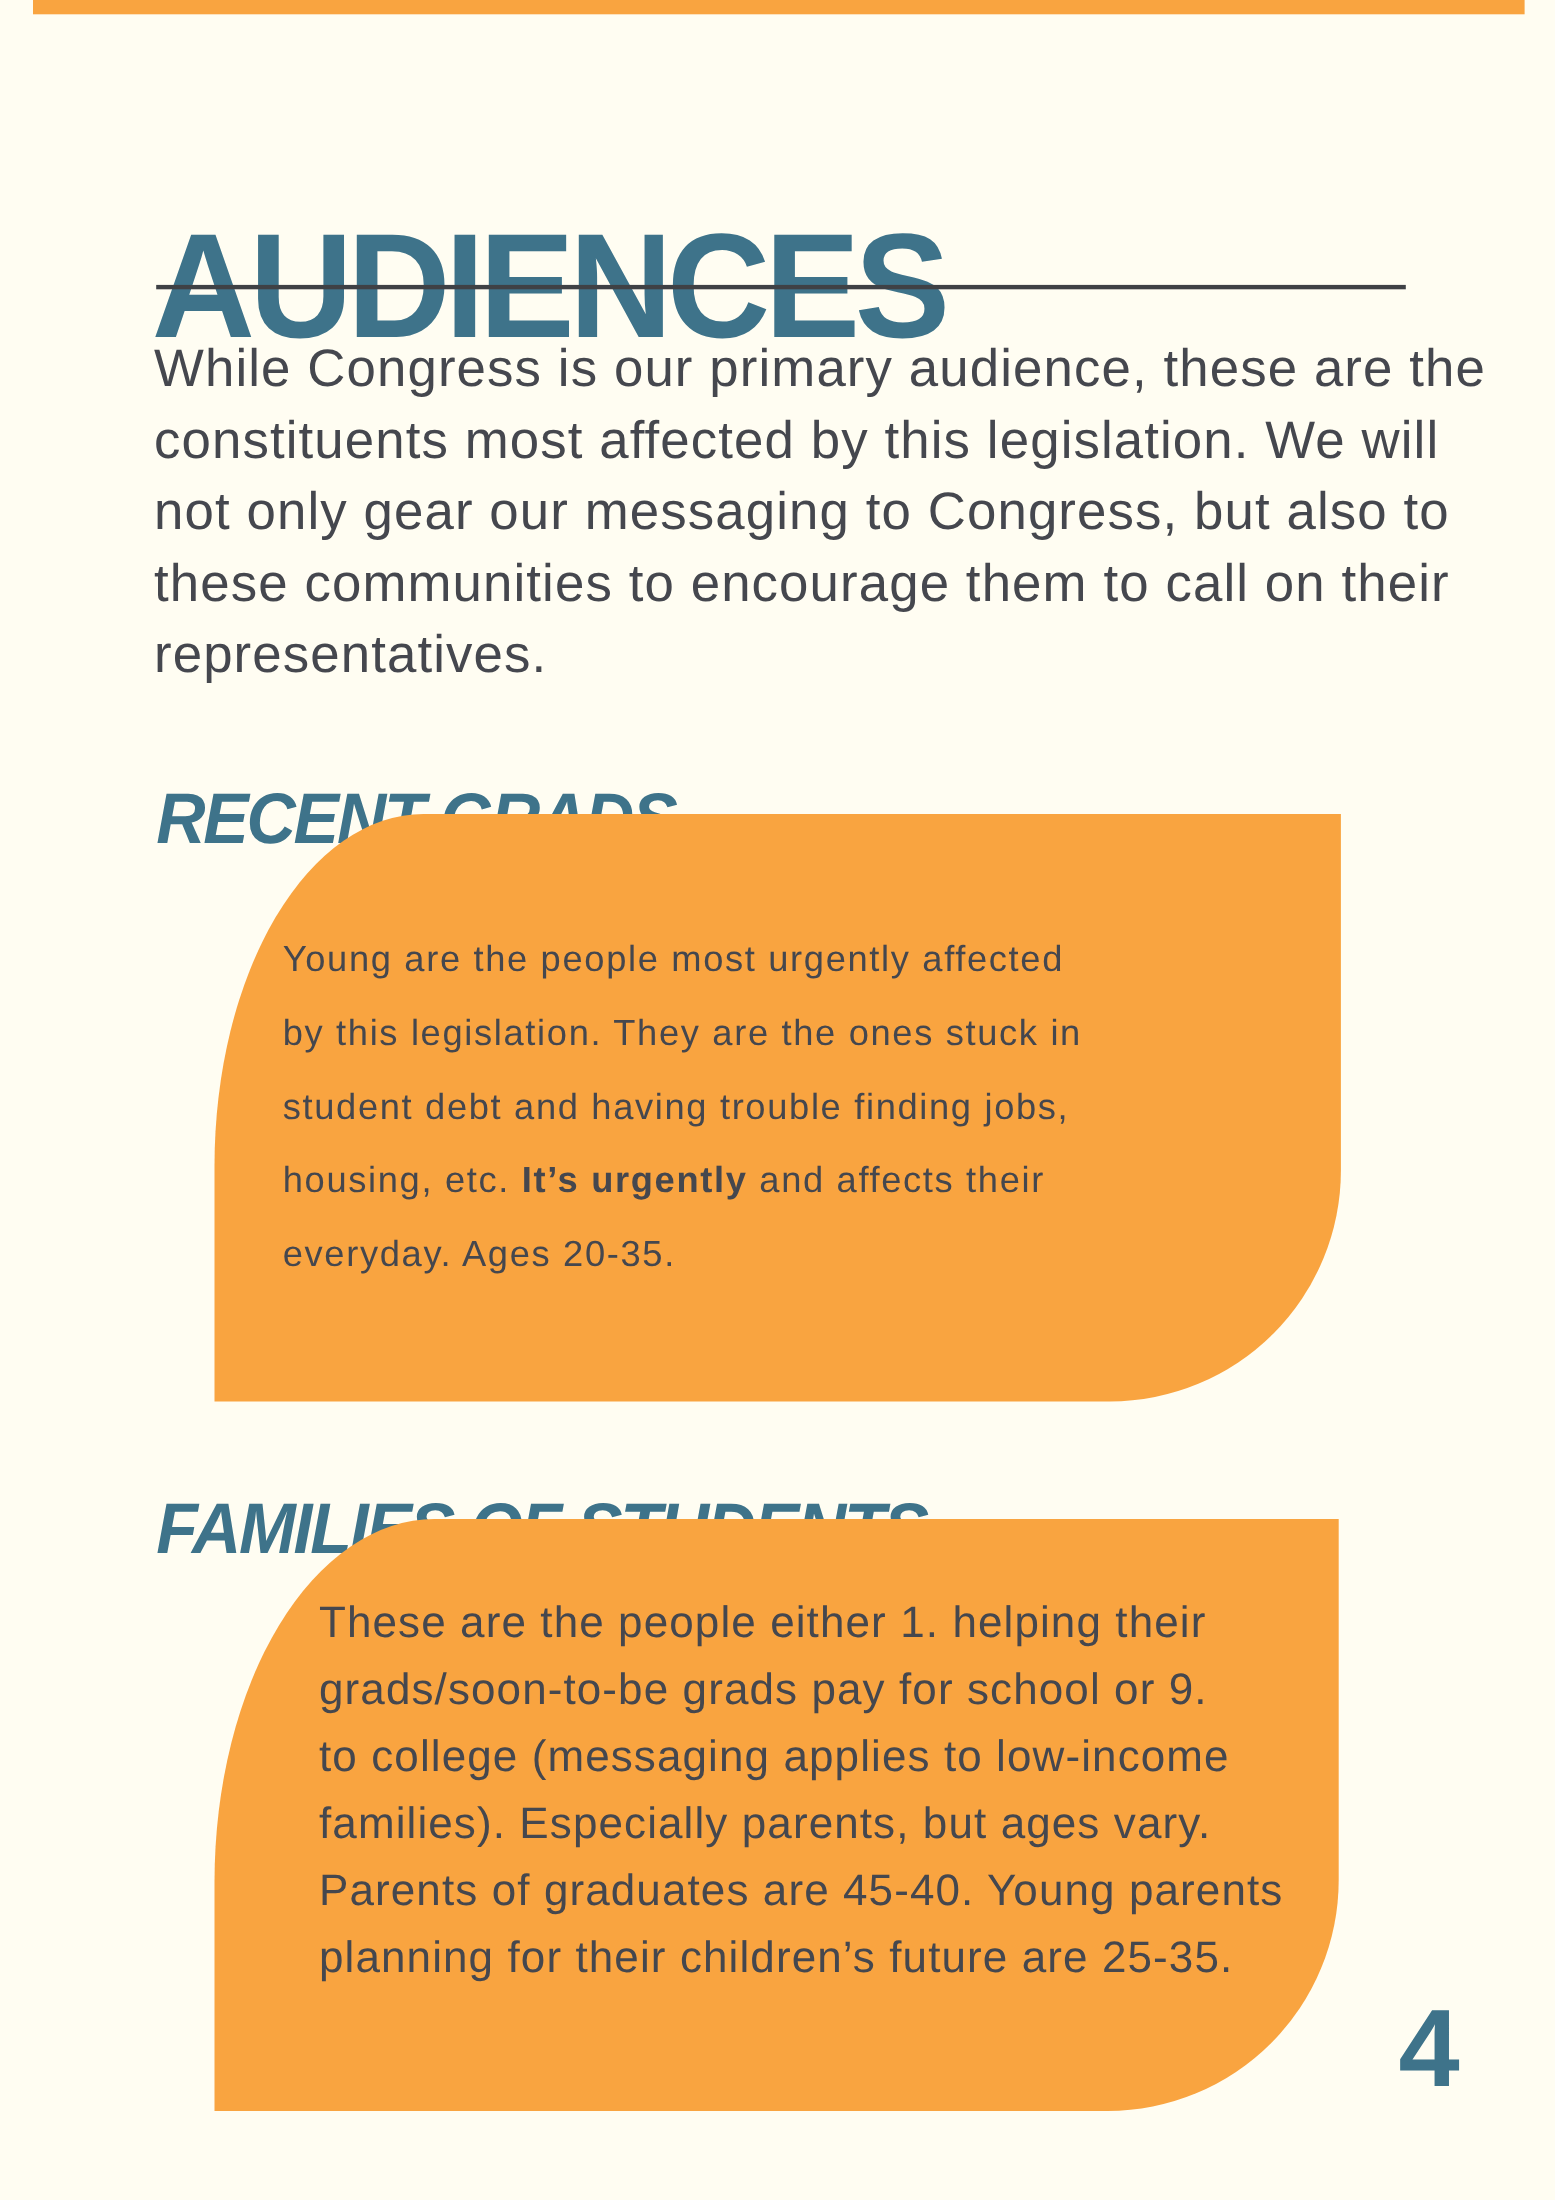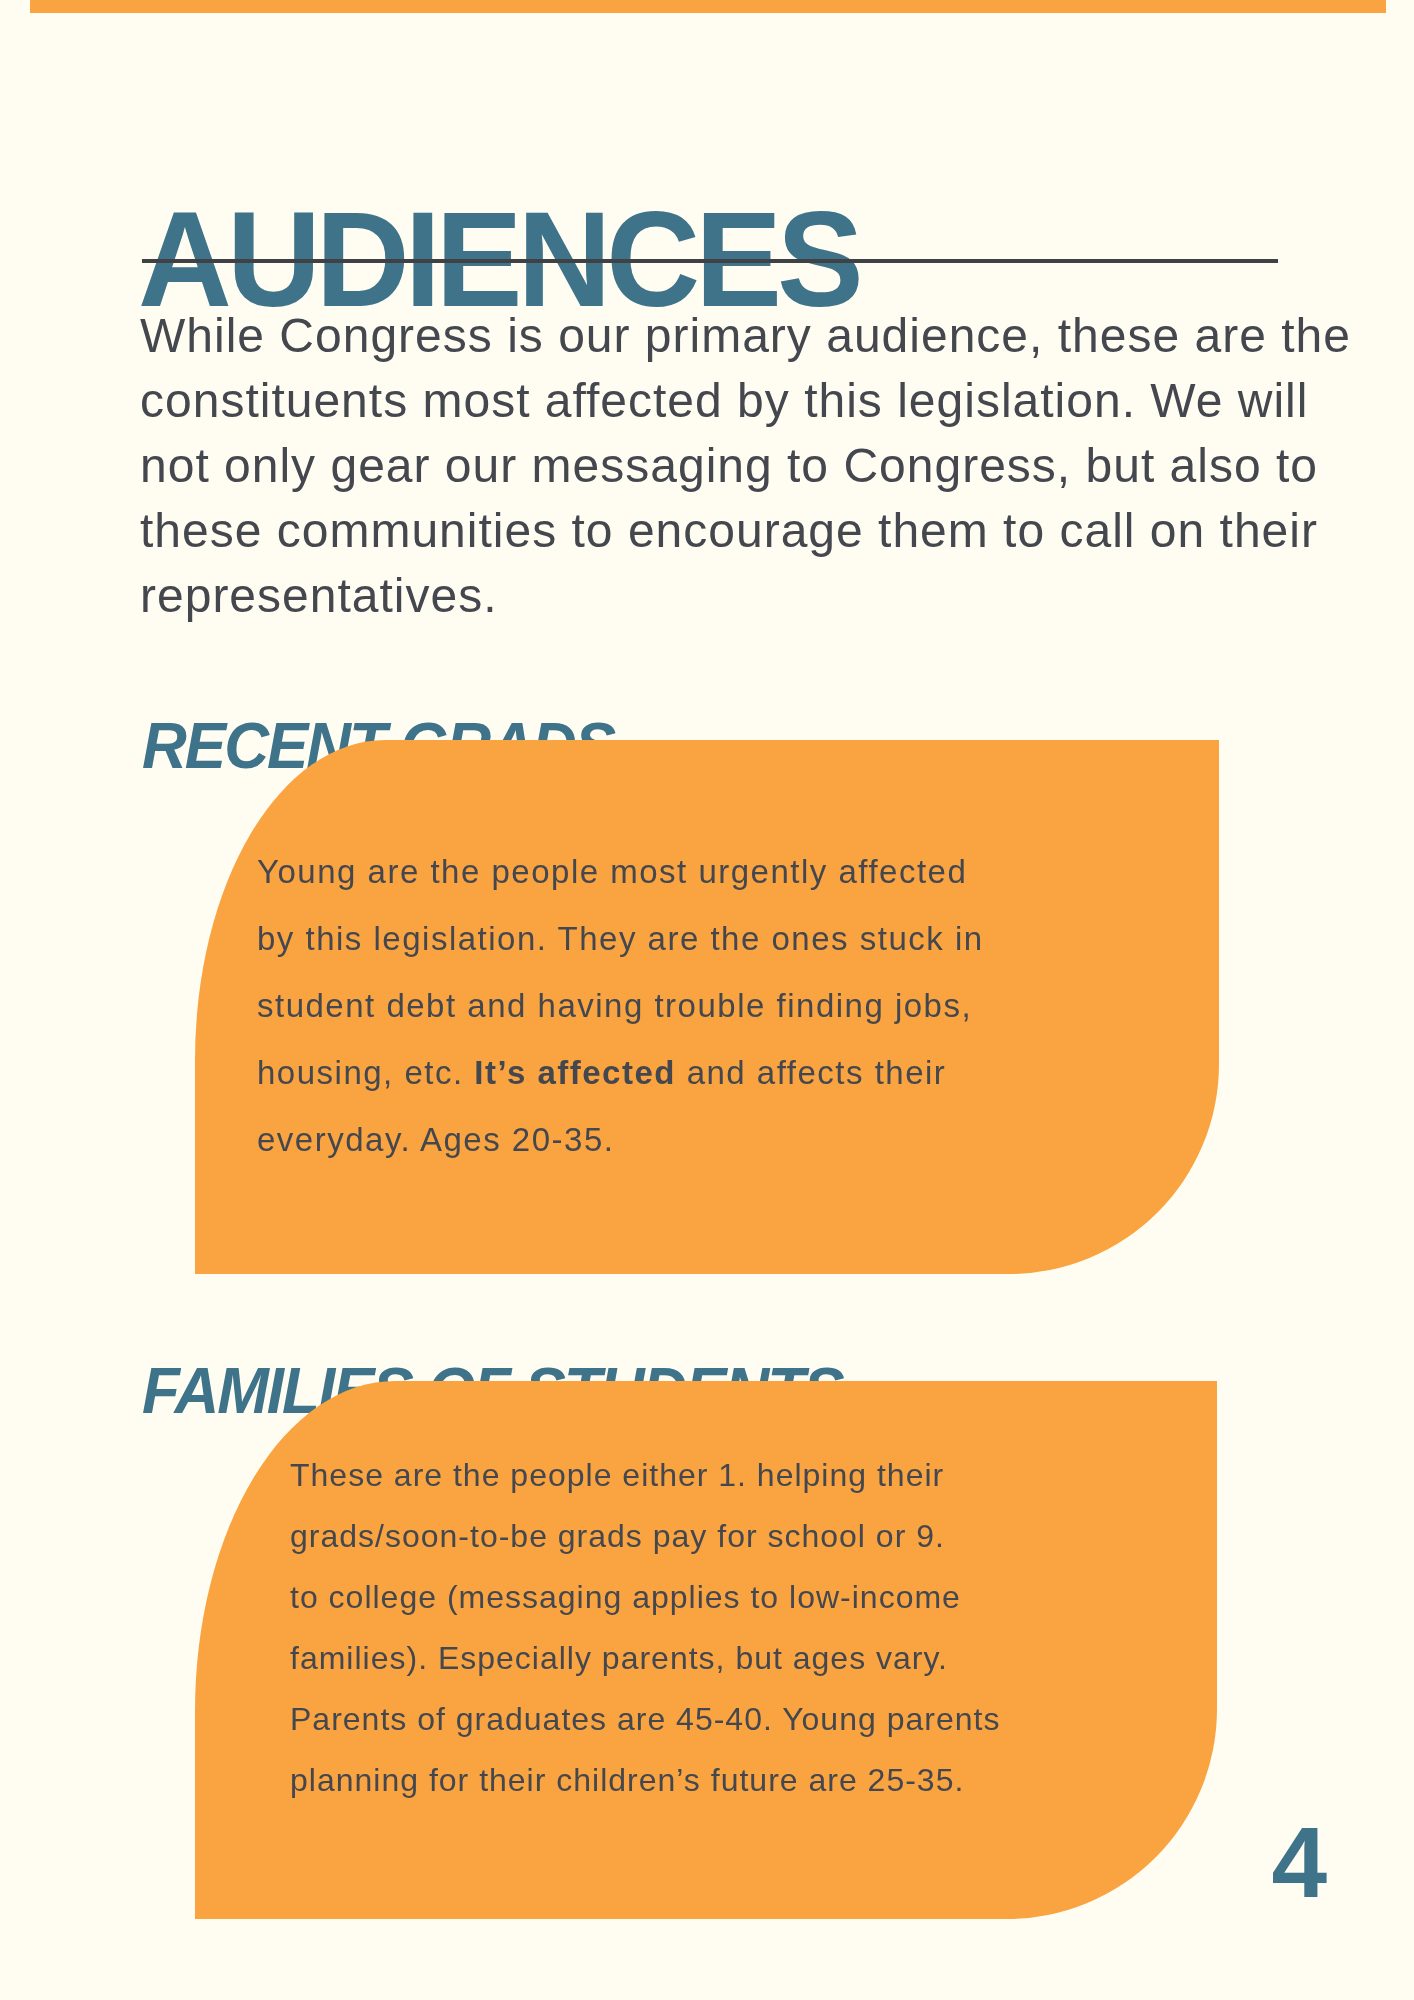--- a/index.html
+++ b/index.html
@@ -93,21 +93,21 @@
   #card-recent-text {
     left: 62px;
     top: 98px;
     font-size: 33px;
     line-height: 67px;
     letter-spacing: 1.5px;
   }
   #card-families-text {
     left: 95px;
     top: 64px;
-    font-size: 32px;
+    font-size: 40px;
     line-height: 61px;
     letter-spacing: 1px;
   }
   .bold { font-weight: bold; }
   .page-number {
     position: absolute;
     right: 87px;
     top: 1812px;
     font-size: 100px;
     line-height: 1;
@@ -132,21 +132,21 @@
   <div class="line">representatives.</div>
 </div>
 
 <h2 class="section-heading" id="heading-recent">RECENT GRADS</h2>
 
 <div class="card" id="card-recent">
   <div class="card-text" id="card-recent-text">
     <div class="line">Young are the people most urgently affected</div>
     <div class="line">by this legislation. They are the ones stuck in</div>
     <div class="line">student debt and having trouble finding jobs,</div>
-    <div class="line"><span>housing, etc. </span><span class="bold">It’s affected</span><span> and affects their</span></div>
+    <div class="line"><span>housing, etc. </span><span class="bold">It’s urgently</span><span> and affects their</span></div>
     <div class="line">everyday. Ages 20-35.</div>
   </div>
 </div>
 
 <h2 class="section-heading" id="heading-families">FAMILIES OF STUDENTS</h2>
 
 <div class="card" id="card-families">
   <div class="card-text" id="card-families-text">
     <div class="line">These are the people either 1. helping their</div>
     <div class="line">grads/soon-to-be grads pay for school or 9.</div>

